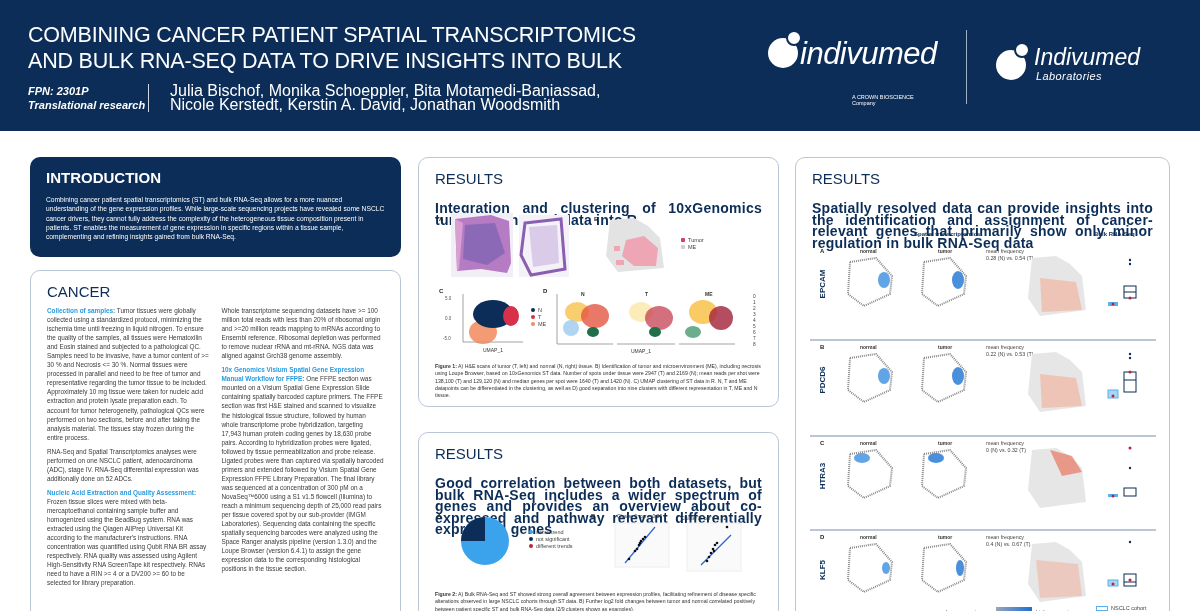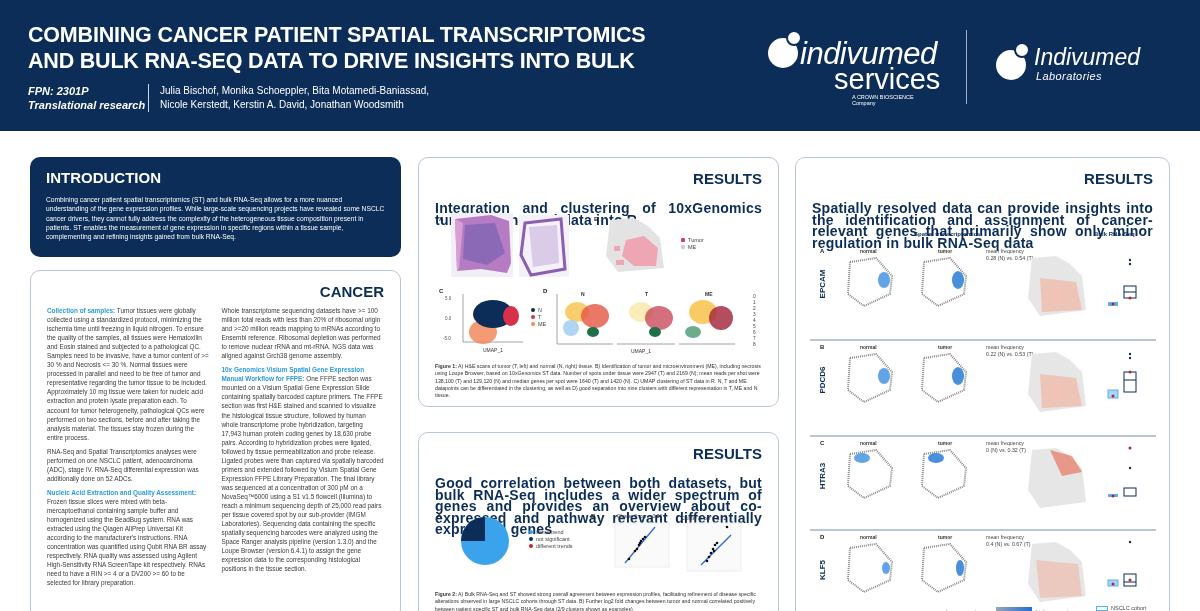--- a/index.html
+++ b/index.html
@@ -1,39 +1,39 @@
 <!DOCTYPE html>
 <html><head>
 <meta charset="utf-8">
 <style>
   * { box-sizing: border-box; margin: 0; padding: 0; }
   html, body { width: 1200px; height: 611px; overflow: hidden; background: #ffffff; font-family: "Liberation Sans", sans-serif; }
   .header { position: absolute; left: 0; top: 0; width: 1200px; height: 131px; background: #0b2d57; color: #fff; }
-  .title { position: absolute; left: 28px; top: 22px; font-size: 21.5px; font-weight: bold; line-height: 26px; letter-spacing: -0.2px; font-family: "Liberation Sans", sans-serif; }
+  .title { position: absolute; left: 28px; top: 22px; font-size: 21.5px; font-weight: normal; line-height: 26px; letter-spacing: -0.2px; font-family: "Liberation Sans", sans-serif; }
   .meta-left { position: absolute; left: 28px; top: 84px; font-size: 11px; font-style: italic; line-height: 14px; font-weight: bold; }
   .meta-divider { position: absolute; left: 148px; top: 84px; width: 1px; height: 28px; background: #cfd8e3; }
-  .authors { position: absolute; left: 160px; top: 84px; font-size: 10px; line-height: 14px; }
+  .authors { position: absolute; left: 170px; top: 84px; font-size: 16px; line-height: 14px; }
   .logo1 { position: absolute; left: 768px; top: 28px; width: 170px; height: 80px; }
   .logo1 .circ-a { position: absolute; left: 0; top: 10px; width: 30px; height: 30px; border-radius: 50%; background: #fff; }
   .logo1 .circ-b { position: absolute; left: 18px; top: 2px; width: 16px; height: 16px; border-radius: 50%; background: #fff; border: 2px solid #0b2d57; }
   .logo1 .w1 { position: absolute; left: 32px; top: 10px; font-size: 31px; font-style: italic; line-height: 32px; color: #fff; letter-spacing: -0.5px; }
   .logo1 .w2 { position: absolute; left: 66px; top: 36px; font-size: 29px; line-height: 30px; color: #fff; }
   .logo1 .w3 { position: absolute; left: 84px; top: 66px; font-size: 5.5px; color: #fff; }
   .logo-divider { position: absolute; left: 966px; top: 30px; width: 1px; height: 74px; background: #9fb0c6; }
   .logo2 { position: absolute; left: 996px; top: 40px; width: 180px; height: 60px; }
   .logo2 .circ-a { position: absolute; left: 0; top: 10px; width: 30px; height: 30px; border-radius: 50%; background: #fff; }
   .logo2 .circ-b { position: absolute; left: 18px; top: 2px; width: 16px; height: 16px; border-radius: 50%; background: #fff; border: 2px solid #0b2d57; }
   .logo2 .w1 { position: absolute; left: 38px; top: 4px; font-size: 23px; font-style: italic; line-height: 26px; }
   .logo2 .w2 { position: absolute; left: 40px; top: 30px; font-size: 11px; font-style: italic; letter-spacing: 0.4px; }
 
   .panel { position: absolute; border: 1.5px solid #b9c6d6; border-radius: 10px; background: #fff; }
   .intro { position: absolute; left: 30px; top: 157px; width: 371px; height: 100px; background: #0b2d57; border-radius: 10px; color: #fff; padding: 12px 16px; }
   .intro h2 { font-size: 15px; font-weight: bold; margin-bottom: 9px; }
   .intro p { font-size: 6.7px; line-height: 9.3px; }
-  .h-sec { font-size: 15px; font-weight: bold; color: #0b2d57; text-align: right; }
+  .h-sec { font-size: 15px; font-weight: normal; color: #0b2d57; }
   .methods { left: 30px; top: 270px; width: 371px; height: 350px; padding: 12px 16px; }
   .methods .cols { display: flex; gap: 12px; margin-top: 6px; }
   .methods .col { width: 166px; font-size: 6.4px; line-height: 9.05px; color: #3a3a3a; }
   .methods .col p { margin-bottom: 5px; }
   .blue { color: #2a9ae0; font-weight: bold; }
   .res1 { left: 418px; top: 157px; width: 361px; height: 250px; padding: 12px 16px; }
   .res2 { left: 418px; top: 432px; width: 361px; height: 190px; padding: 12px 16px; }
   .res3 { left: 795px; top: 157px; width: 375px; height: 470px; padding: 12px 16px; }
   .sub { font-size: 14px; font-weight: bold; color: #0b2d57; line-height: 11.5px; margin-top: 16px; letter-spacing: 0.25px; text-align: justify; }
   .caption { font-size: 5.2px; line-height: 7.3px; color: #333; }
@@ -65,21 +65,20 @@
   </div>
   <div class="meta-divider"></div>
   <div class="authors">
     <div>Julia Bischof, Monika Schoeppler, Bita Motamedi-Baniassad,</div>
     <div>Nicole Kerstedt, Kerstin A. David, Jonathan Woodsmith</div>
   </div>
   <div class="logo1">
     <div class="circ-a"></div>
     <div class="circ-b"></div>
     <div class="w1">indivumed</div>
-    <div class="w2">services</div>
     <div class="w3">A CROWN BIOSCIENCE Company</div>
   </div>
   <div class="logo-divider"></div>
   <div class="logo2">
     <div class="circ-a"></div>
     <div class="circ-b"></div>
     <div class="w1">Indivumed</div>
     <div class="w2">Laboratories</div>
   </div>
 </div>

